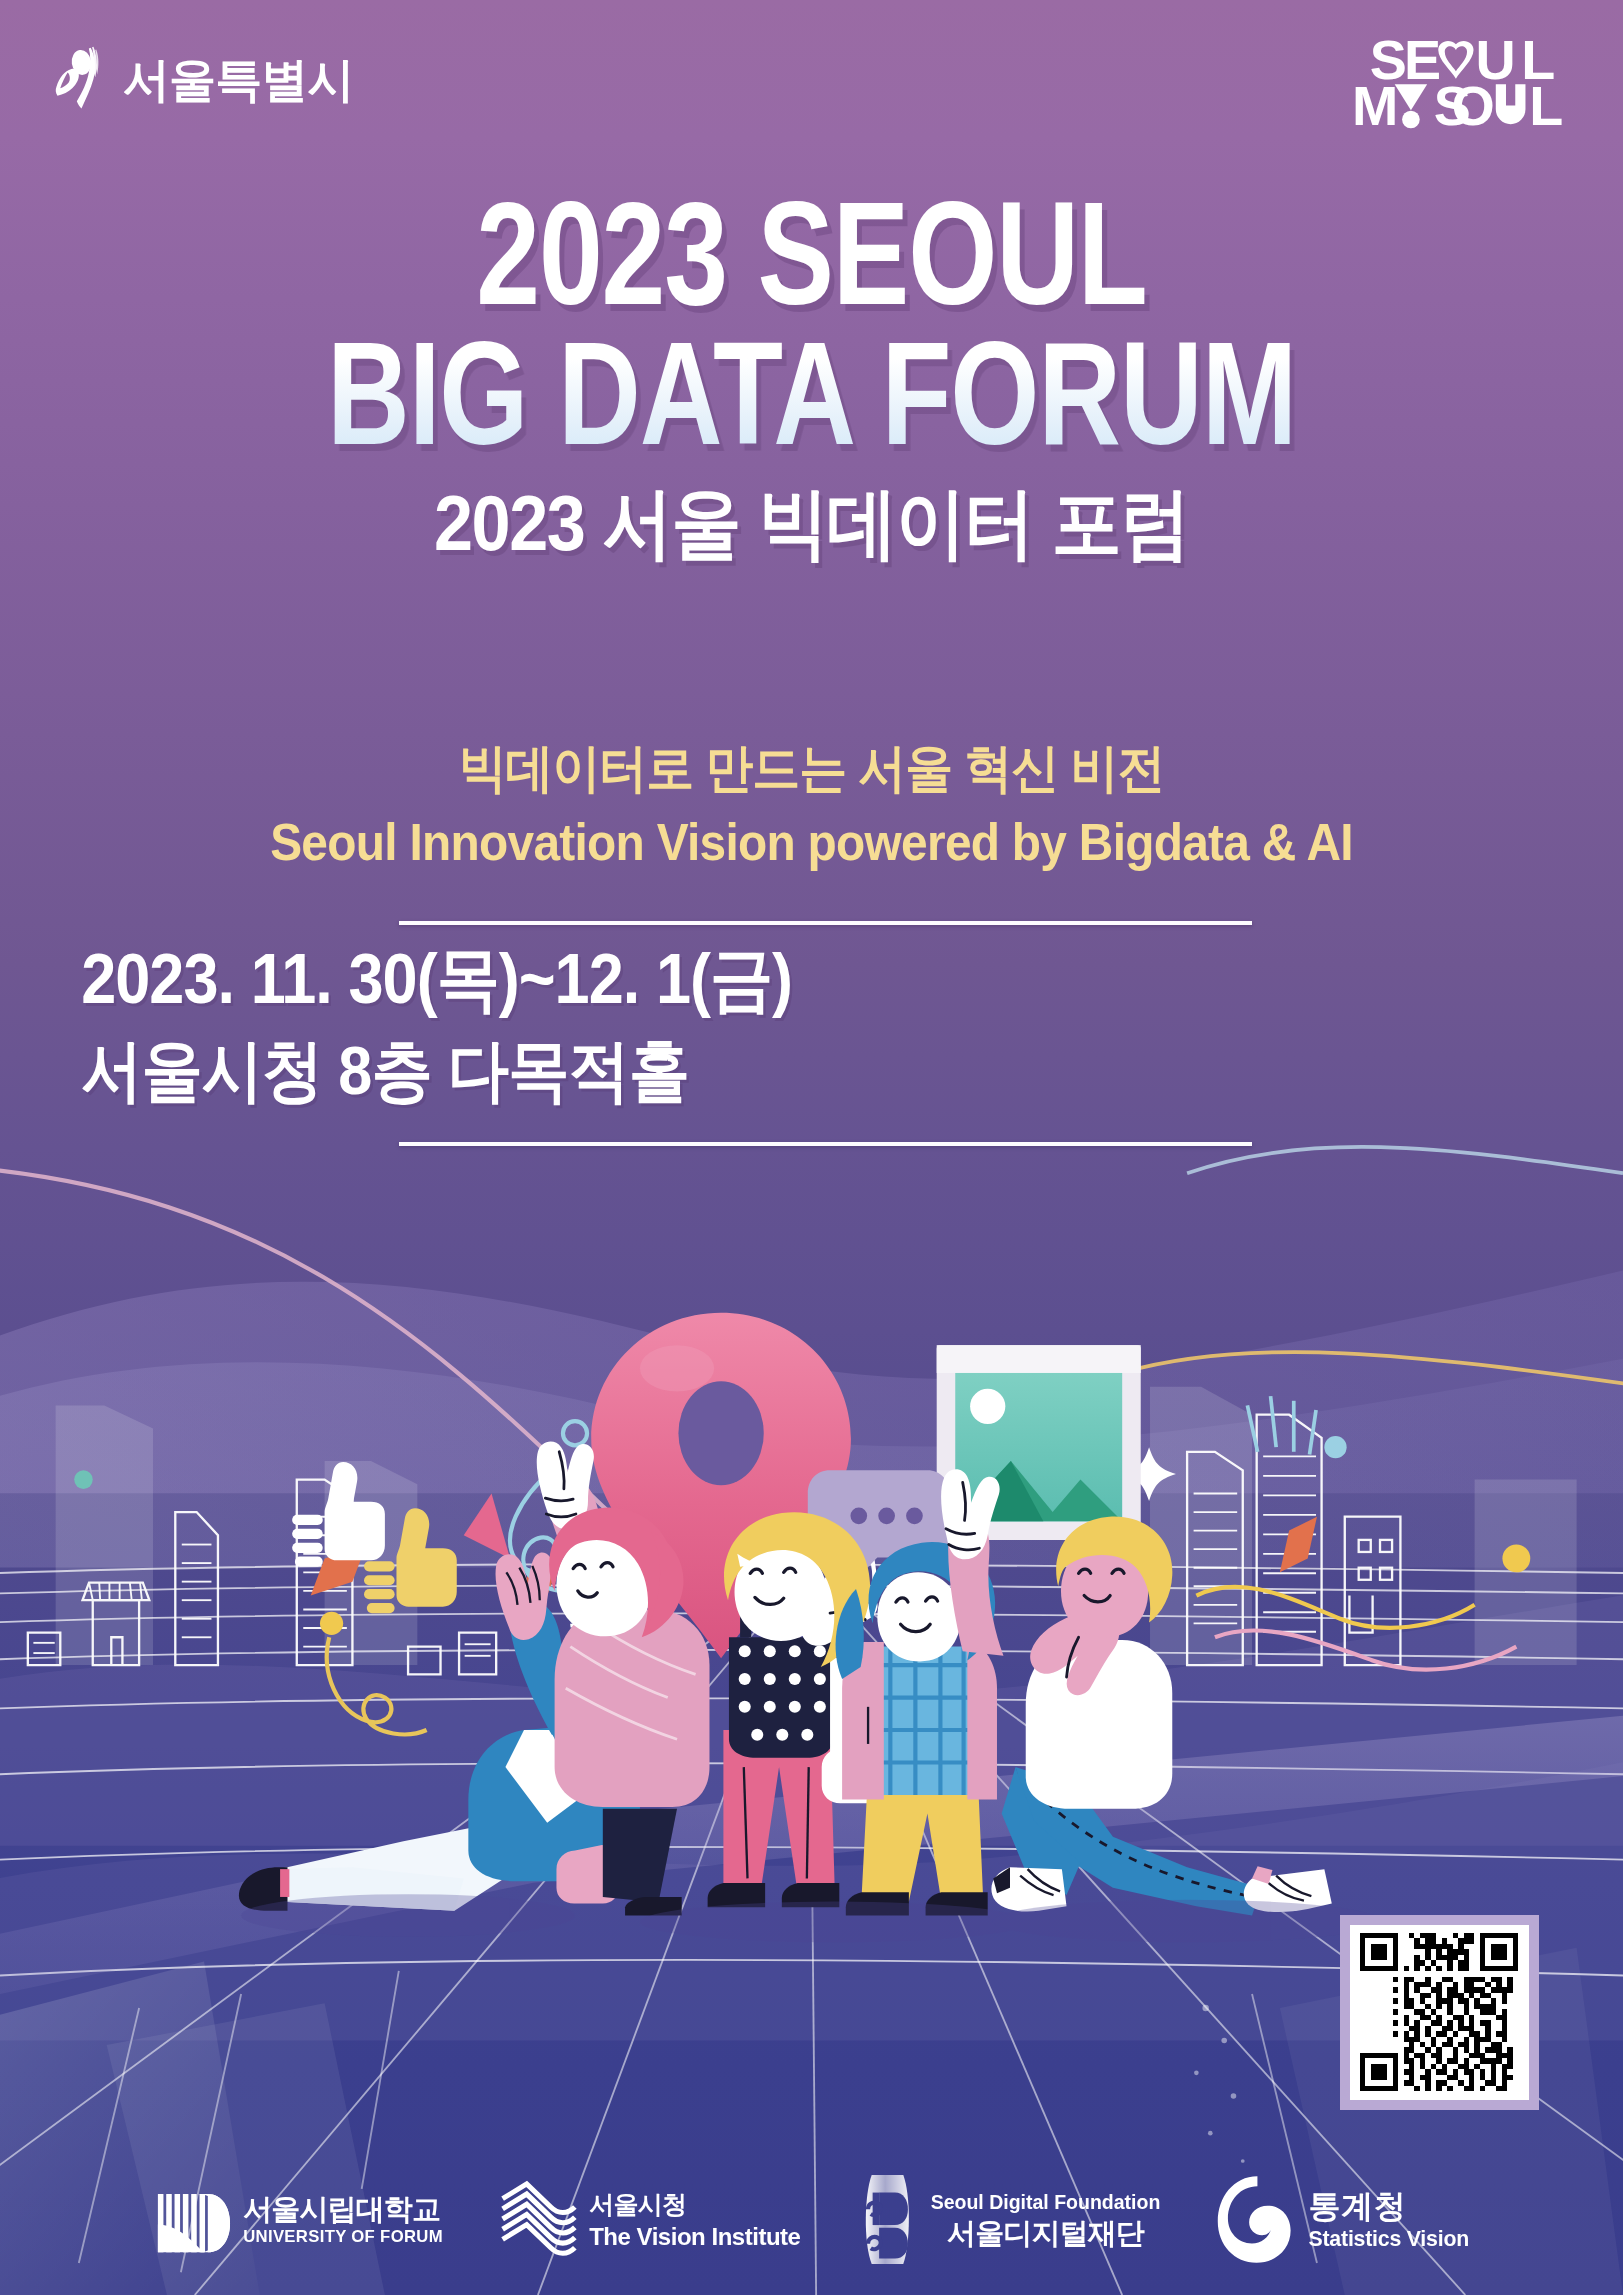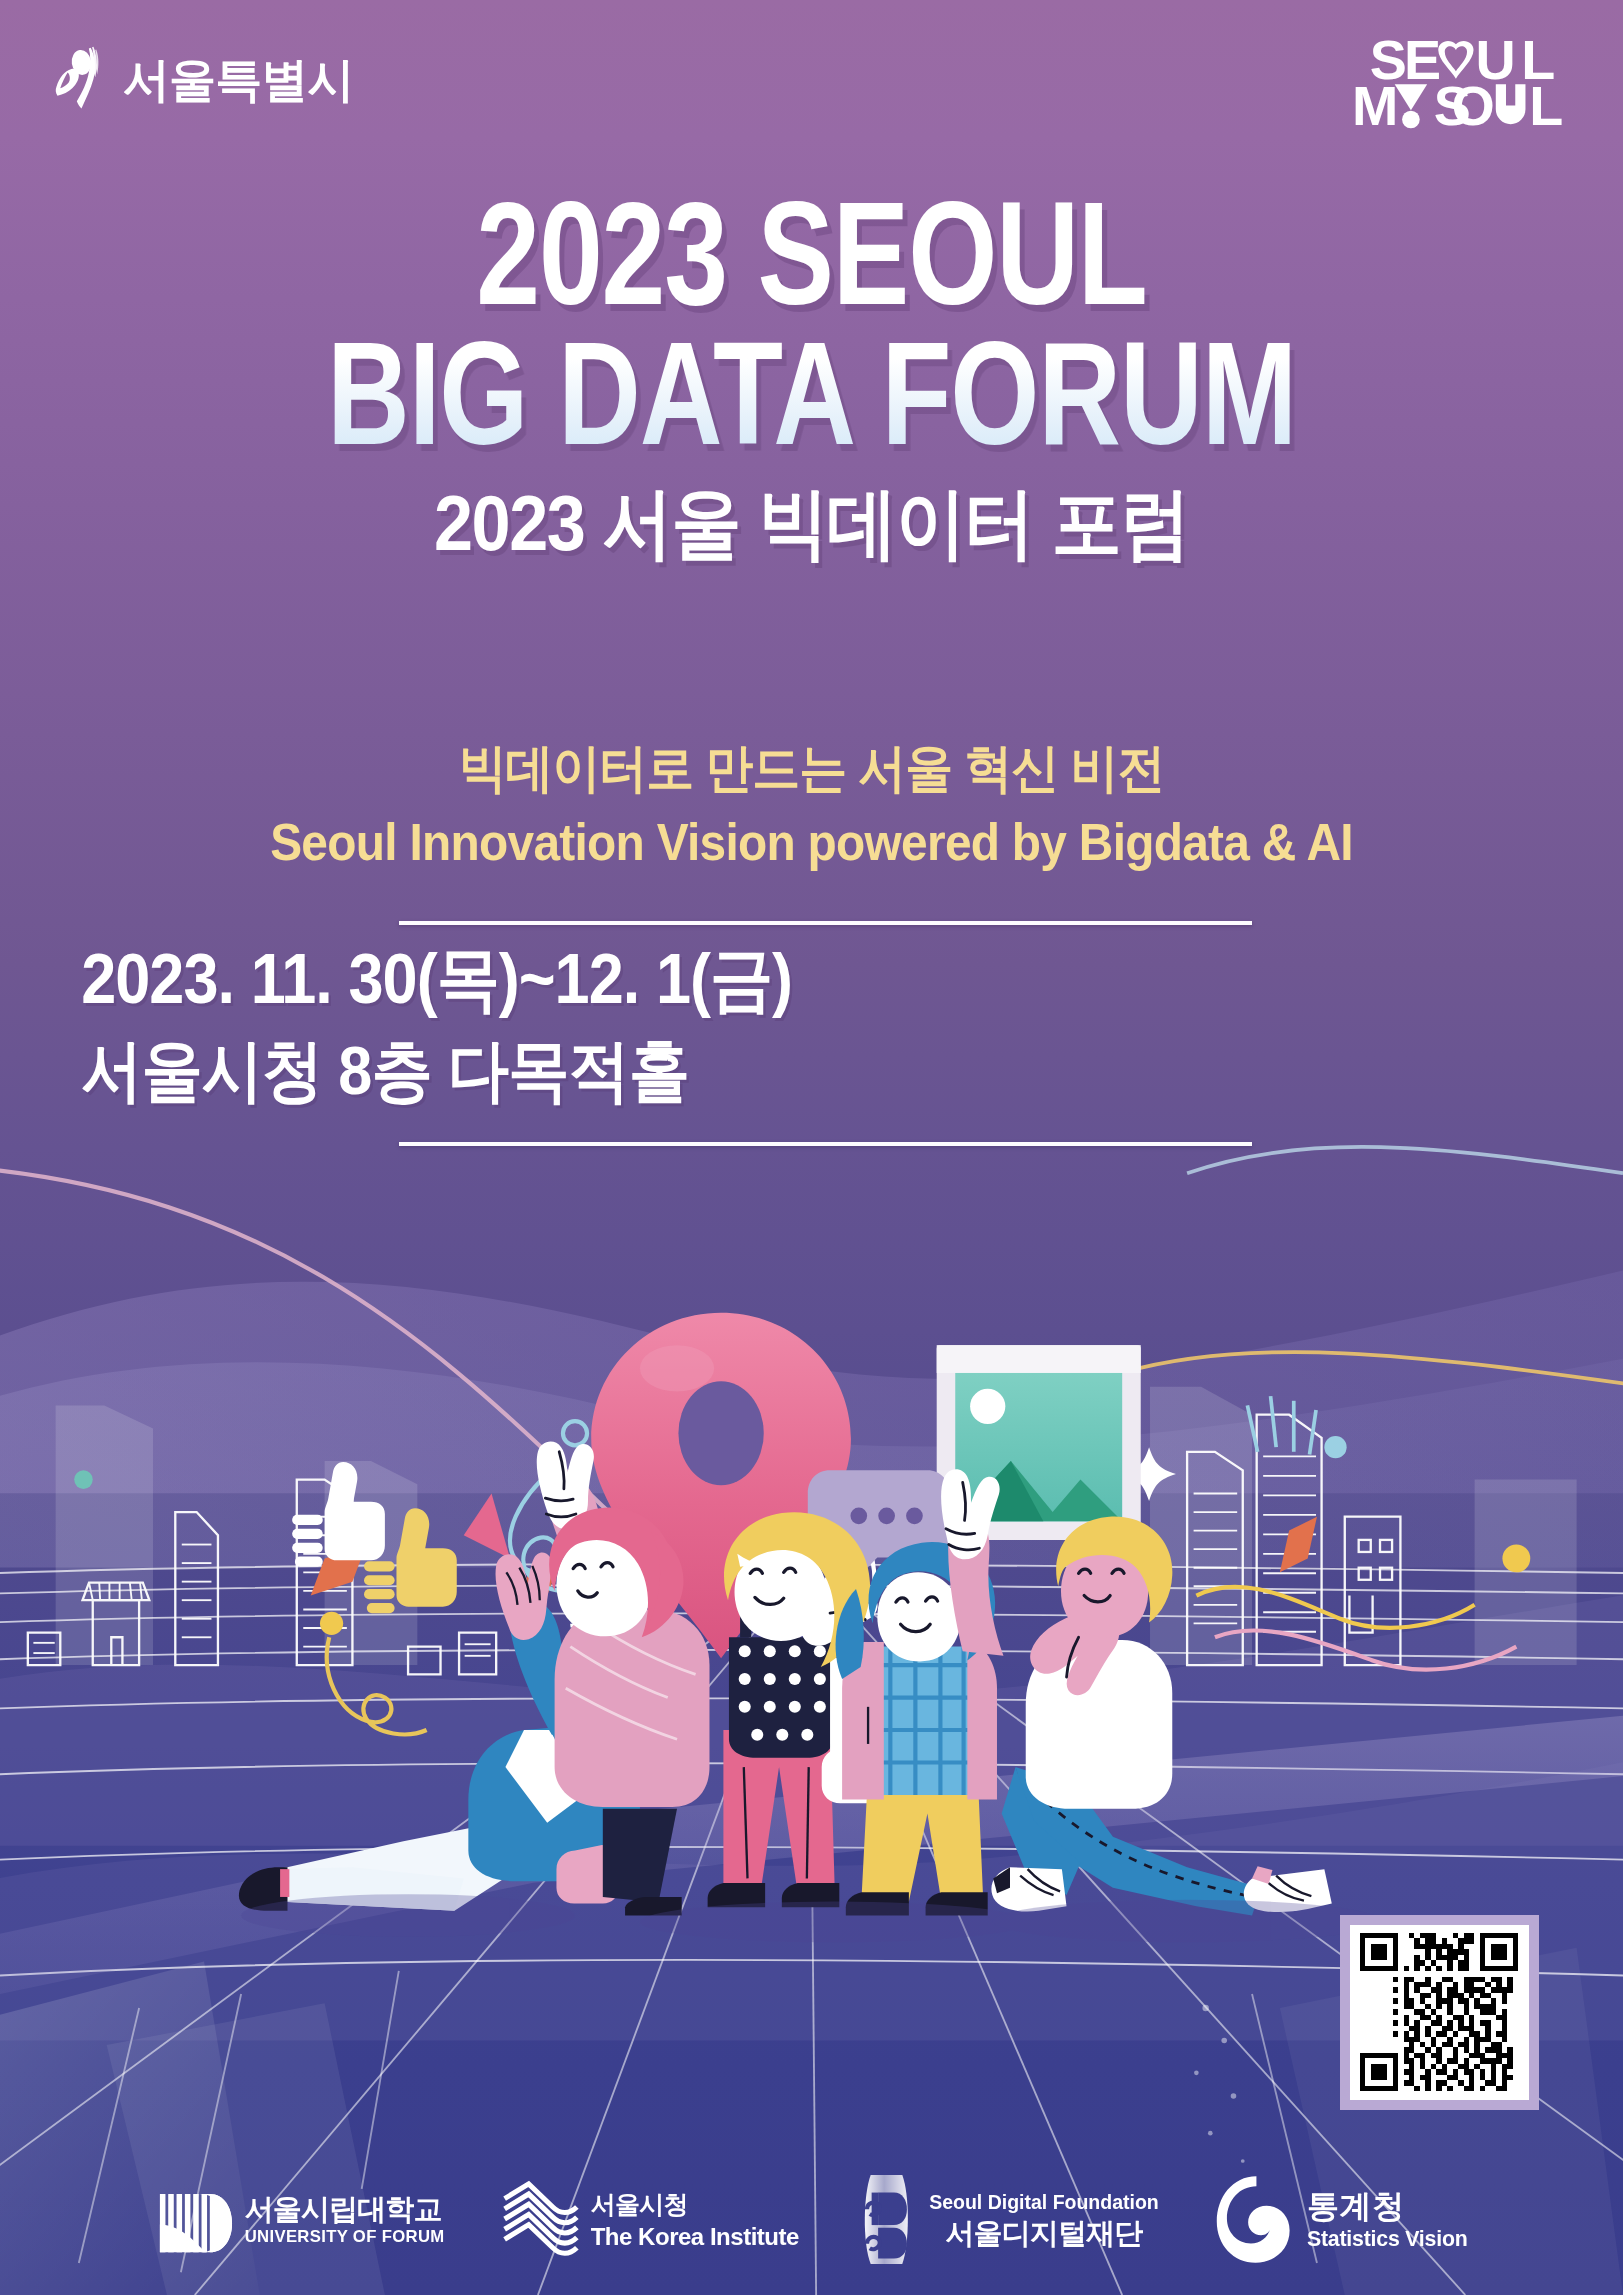--- a/index.html
+++ b/index.html
@@ -942,21 +942,21 @@
             <path d="M10,40 L62,8 L114,58 C130,74 150,74 166,58"></path>
             <path d="M10,62 L62,30 L114,80 C130,96 150,96 166,80"></path>
             <path d="M10,84 L62,52 L114,102 C130,118 150,118 166,102"></path>
             <path d="M10,106 L62,74 L114,124 C130,140 150,140 166,124"></path>
             <path d="M10,128 L62,96 L114,146 C130,162 150,162 166,146"></path>
           </g>
         </svg>
       </span>
       <span class="txt">
         <span class="kr" style="font-size:25px;">서울시청</span>
-        <span class="en" style="font-size:24px;margin-top:7.4px;letter-spacing:-0.02em;">The Korea Institute</span>
+        <span class="en" style="font-size:24px;margin-top:7.4px;letter-spacing:-0.02em;">The Vision Institute</span>
       </span>
     </div>
 
     <div class="flogo">
       <span class="sym">
         <svg width="65" height="93" viewBox="0 0 140 200">
           <defs>
             <linearGradient id="sdfg" x1="0" y1="0" x2="1" y2="0">
               <stop offset="0" stop-color="#ffffff" stop-opacity=".95"></stop>
               <stop offset=".45" stop-color="#ffffff" stop-opacity=".55"></stop>

